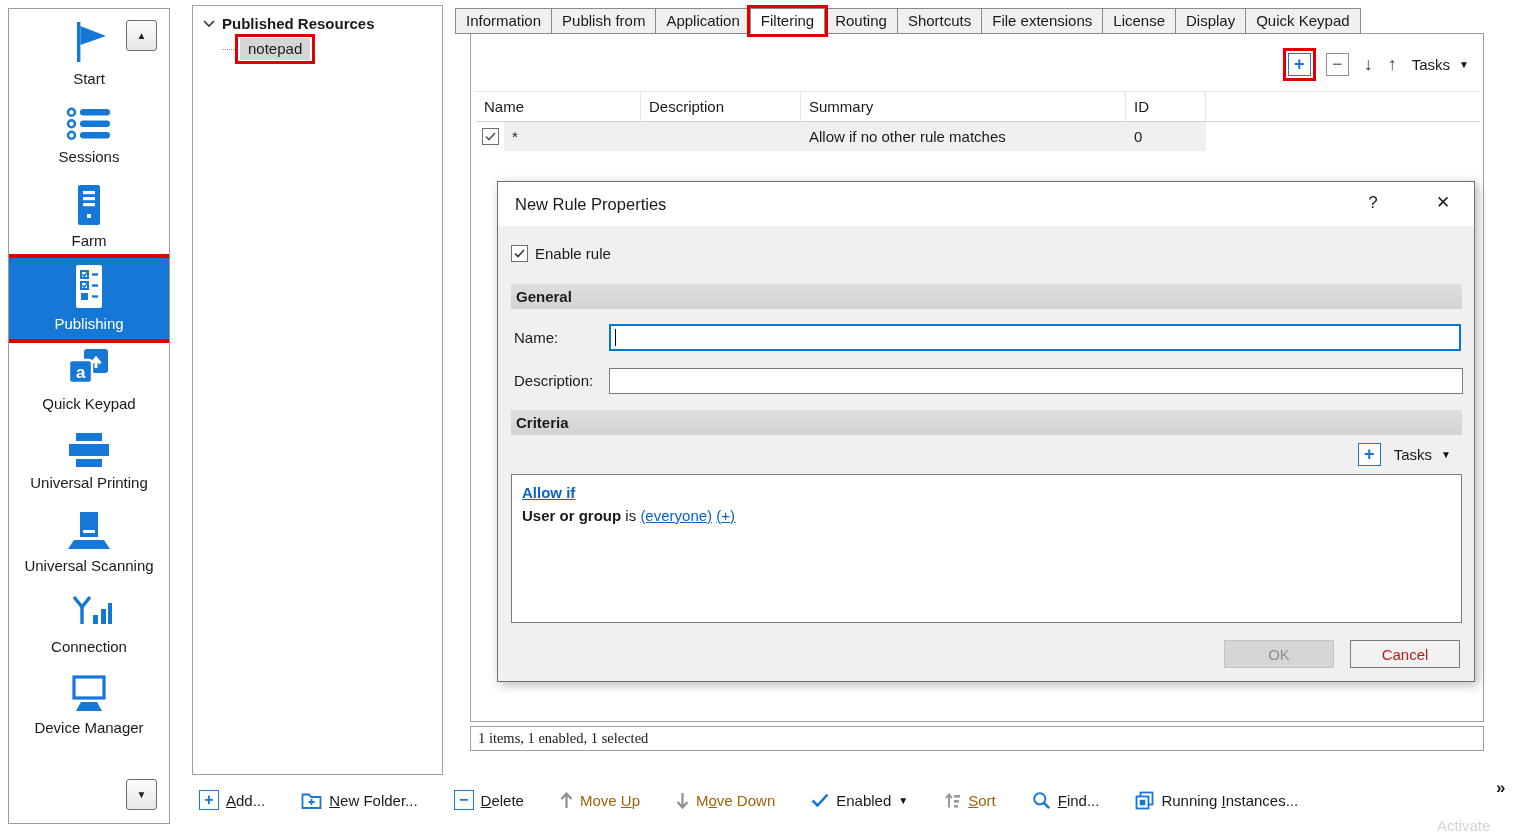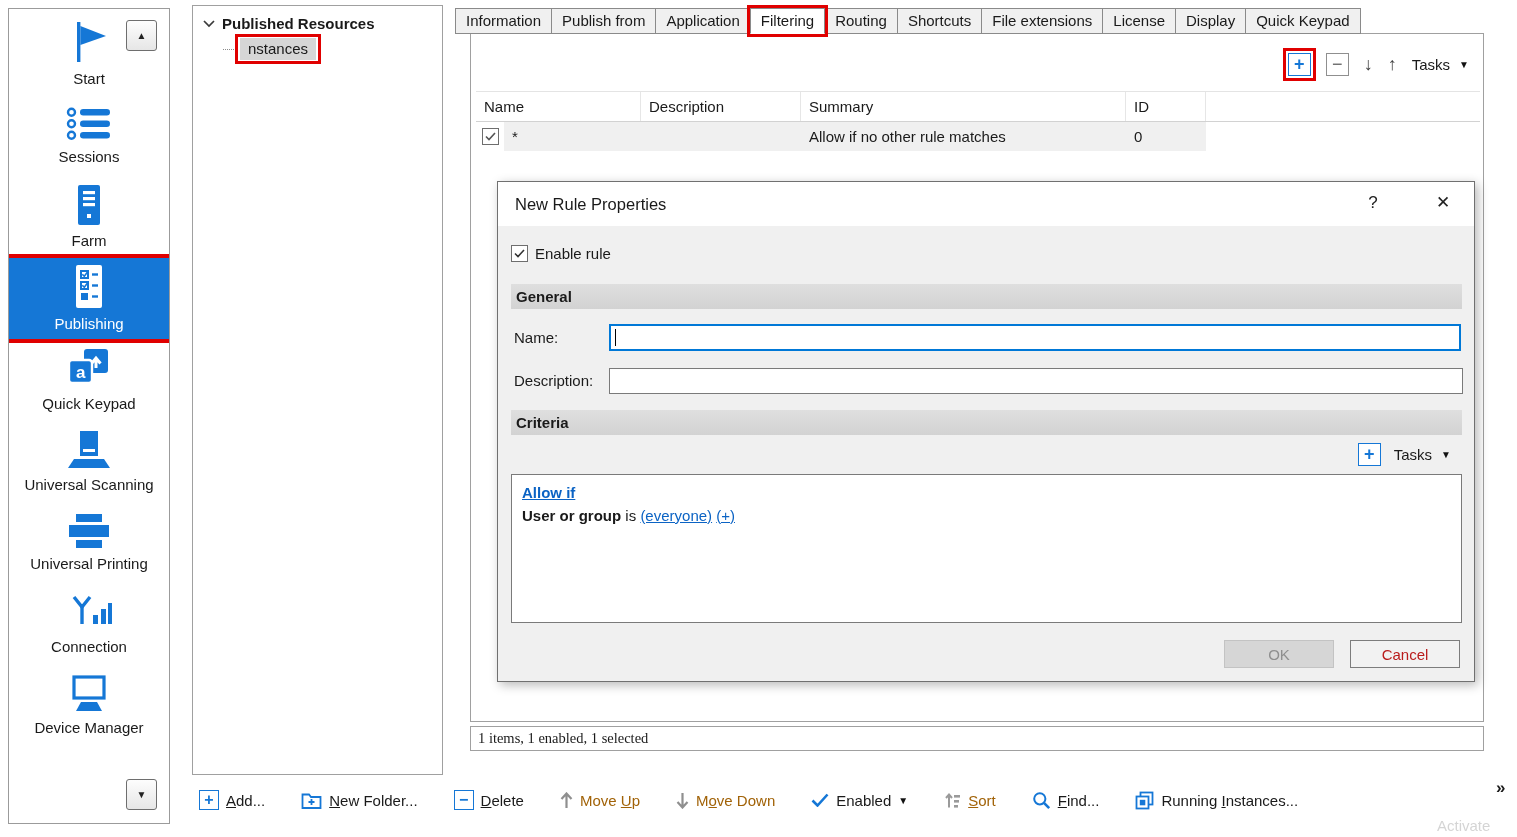--- a/index.html
+++ b/index.html
@@ -182,37 +182,37 @@
           <rect x="18" y="2" width="24" height="24" rx="3" fill="currentColor"></rect>
           <path d="M30 21 v-9 M25.5 16.5 L30 11 l4.5 5.5" stroke="#fff" stroke-width="3" fill="none"></path>
           <rect x="3" y="13" width="23" height="23" rx="3" fill="currentColor" stroke="#fff" stroke-width="2.4"></rect>
           <text x="10" y="31" font-size="17" font-weight="bold" fill="#fff">a</text>
         </svg>
     </span>
     <span>Quick Keypad</span>
   </div>
   <div class="side-item">
     <span class="icn">
+      <svg width="46" height="36" viewBox="0 0 46 36">
+          <rect x="10" y="1" width="26" height="8" fill="currentColor"></rect>
+          <rect x="3" y="12" width="40" height="12" fill="currentColor"></rect>
+          <rect x="10" y="27" width="26" height="8" fill="currentColor"></rect>
+        </svg>
+    </span>
+    <span>Universal Printing</span>
+  </div>
+  <div class="side-item">
+    <span class="icn">
       <svg width="46" height="40" viewBox="0 0 46 40">
           <rect x="14" y="1" width="18" height="25" fill="currentColor"></rect>
           <rect x="17" y="19" width="12" height="3" fill="#fff"></rect>
           <path d="M8 29 h30 l6 9 H2 Z" fill="currentColor"></path>
         </svg>
     </span>
     <span>Universal Scanning</span>
-  </div>
-  <div class="side-item">
-    <span class="icn">
-      <svg width="46" height="36" viewBox="0 0 46 36">
-          <rect x="10" y="1" width="26" height="8" fill="currentColor"></rect>
-          <rect x="3" y="12" width="40" height="12" fill="currentColor"></rect>
-          <rect x="10" y="27" width="26" height="8" fill="currentColor"></rect>
-        </svg>
-    </span>
-    <span>Universal Printing</span>
   </div>
   <div class="side-item">
     <span class="icn">
       <svg width="46" height="38" viewBox="0 0 46 38">
           <path d="M8 3 L16 13 L24 3" stroke="currentColor" stroke-width="3.4" fill="none"></path>
           <line x1="16" y1="10" x2="16" y2="30" stroke="currentColor" stroke-width="3.4"></line>
           <rect x="27" y="21" width="5" height="9" fill="currentColor"></rect>
           <rect x="35" y="15" width="5" height="15" fill="currentColor"></rect>
           <rect x="42" y="9" width="4" height="21" fill="currentColor"></rect>
         </svg>
@@ -240,21 +240,21 @@
   <div class="tree-root">
     <svg width="12" height="8" viewBox="0 0 12 8">
         <path d="M1 1 L6 6 L11 1" stroke="#3a3a3a" stroke-width="1.7" fill="none"></path>
       </svg>
     <span>Published Resources</span>
   </div>
   <div class="tree-child-row">
     <span class="tree-connector"></span>
     <span class="tree-child">
       <span class="anno" style="inset:-4px -5px;"></span>
-      <span>nstances</span>
+      <span>notepad</span>
     </span>
   </div>
 </section>
 
 <div class="tabs">
   <div class="tab"><span>Information</span></div>
   <div class="tab"><span>Publish from</span></div>
   <div class="tab"><span>Application</span></div>
   <div class="tab selected">
     <span class="anno"></span>

